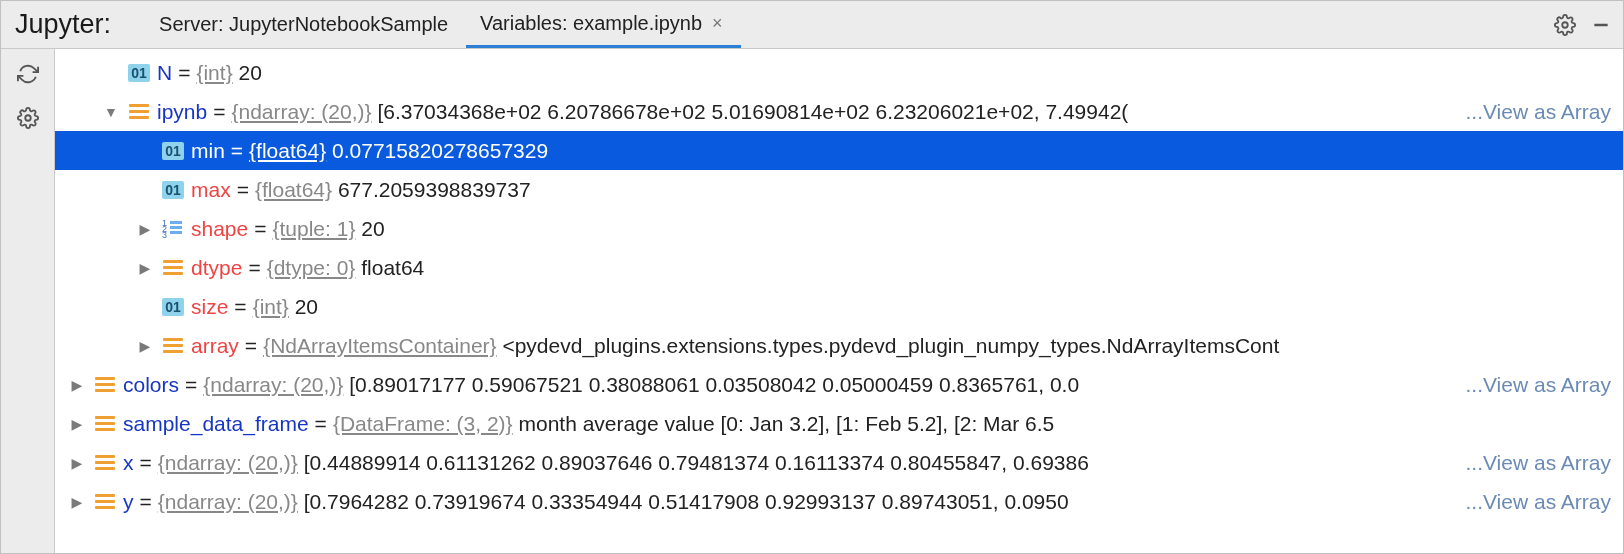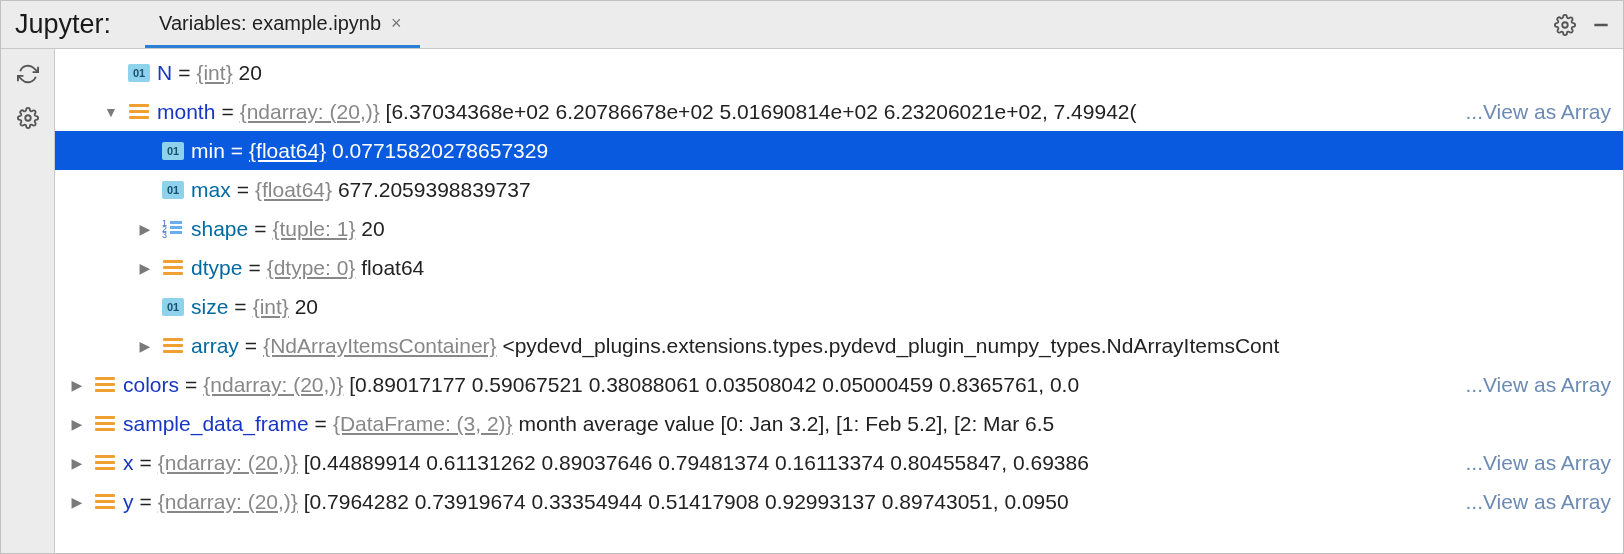--- a/index.html
+++ b/index.html
@@ -104,21 +104,21 @@
     display: inline-flex;
     justify-content: center;
     align-items: center;
     flex-shrink: 0;
     margin-right: 4px;
   }
   .icon-int {
     width: 22px; height: 18px;
     background: #8ed2ec;
     display: flex; align-items: center; justify-content: center;
-    font-size: 11px; font-weight: bold;
+    font-size: 14px; font-weight: bold;
     color: #1a5070;
     border-radius: 2px;
   }
   .icon-arr {
     width: 20px; height: 18px;
     display: flex; flex-direction: column; justify-content: space-around;
   }
   .icon-arr span {
     height: 3px; background: #f0a030; border-radius: 1px;
   }
@@ -135,21 +135,21 @@
     position: absolute;
     left: 0; top: 0;
   }
   .icon-tuple-bars {
     position: absolute;
     left: 8px; top: 1px;
     width: 12px;
     display: flex; flex-direction: column; gap: 2px;
   }
   .icon-tuple-bars span { height: 3px; background: #6aaef0; }
-  .var-name { color: #0369a1; }
+  .var-name { color: #ef4444; }
   .row.selected .var-name { color: #ffffff; }
   .eq { color: #222; margin: 0 6px; }
   .row.selected .eq { color: #fff; }
   .type { color: #888; text-decoration: underline; }
   .row.selected .type { color: #fff; }
   .val { color: #222; }
   .row.selected .val { color: #fff; }
   .view-link {
     color: #6b8bb5;
     position: absolute;
@@ -160,20 +160,23 @@
   .indent1 { padding-left: 8px; }
   .indent2 { padding-left: 42px; }
   .indent3 { padding-left: 76px; }
   svg { display: block; }
 </style>
 </head>
 <body>
 
 <div class="header">
   <span class="header-label">Jupyter:</span>
+  <div class="tab">
+    <span>Server: JupyterNotebookSample</span>
+  </div>
   <div class="tab active">
     <span>Variables: example.ipynb</span>
     <span class="close-x">×</span>
   </div>
   <div class="header-spacer"></div>
   <div class="header-icon">
     <svg width="22" height="22" viewBox="0 0 24 24" fill="none" stroke="currentColor" stroke-width="2">
         <circle cx="12" cy="12" r="3"></circle>
         <path d="M19.4 15a1.65 1.65 0 0 0 .33 1.82l.06.06a2 2 0 1 1-2.83 2.83l-.06-.06a1.65 1.65 0 0 0-1.82-.33 1.65 1.65 0 0 0-1 1.51V21a2 2 0 0 1-4 0v-.09a1.65 1.65 0 0 0-1-1.51 1.65 1.65 0 0 0-1.82.33l-.06.06a2 2 0 1 1-2.83-2.83l.06-.06A1.65 1.65 0 0 0 4.6 15a1.65 1.65 0 0 0-1.51-1H3a2 2 0 0 1 0-4h.09A1.65 1.65 0 0 0 4.6 9a1.65 1.65 0 0 0-.33-1.82l-.06-.06a2 2 0 1 1 2.83-2.83l.06.06A1.65 1.65 0 0 0 9 4.6a1.65 1.65 0 0 0 1-1.51V3a2 2 0 0 1 4 0v.09c0 .66.39 1.25 1 1.51a1.65 1.65 0 0 0 1.82-.33l.06-.06a2 2 0 1 1 2.83 2.83l-.06.06A1.65 1.65 0 0 0 19.4 9c.26.61.85 1 1.51 1H21a2 2 0 0 1 0 4h-.09a1.65 1.65 0 0 0-1.51 1z"></path>
       </svg>
@@ -214,21 +217,21 @@
 
     <div class="row indent2">
       <span class="arrow open">▼</span>
       <span class="icon-slot">
           <span class="icon-arr">
             <span></span>
             <span></span>
             <span></span>
           </span>
         </span>
-      <span><span class="var-name" style="color:#1736c4">month</span><span class="eq">=</span><span class="type">{ndarray: (20,)}</span> <span class="val">[6.37034368e+02 6.20786678e+02 5.01690814e+02 6.23206021e+02, 7.49942(</span></span>
+      <span><span class="var-name" style="color:#1736c4">ipynb</span><span class="eq">=</span><span class="type">{ndarray: (20,)}</span> <span class="val">[6.37034368e+02 6.20786678e+02 5.01690814e+02 6.23206021e+02, 7.49942(</span></span>
       <span class="view-link">...View as Array</span>
     </div>
 
     <div class="row indent3 selected">
       <span class="arrow"></span>
       <span class="icon-slot">
           <span class="icon-int">01</span>
         </span>
       <span><span class="var-name">min</span><span class="eq">=</span><span class="type">{float64}</span> <span class="val">0.07715820278657329</span></span>
     </div>

